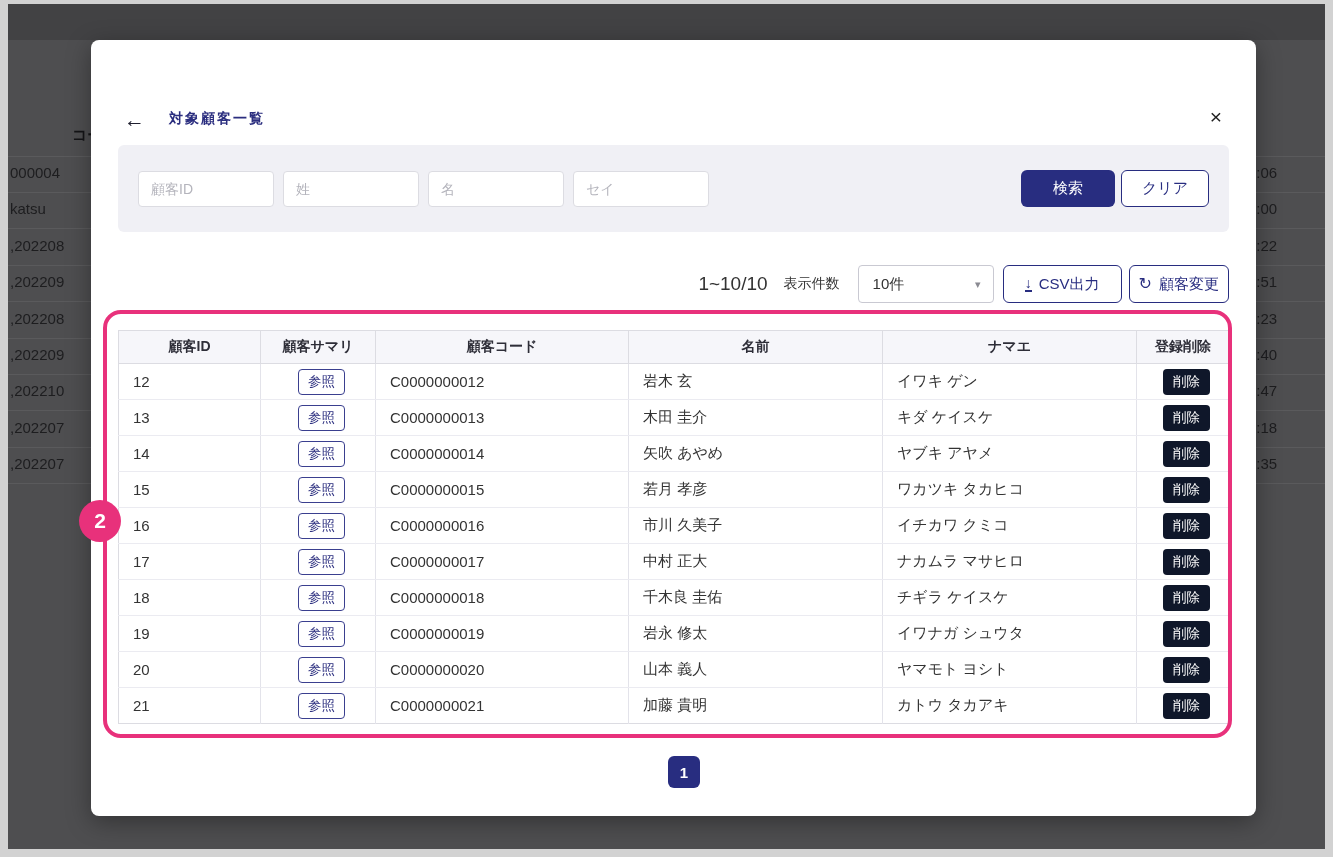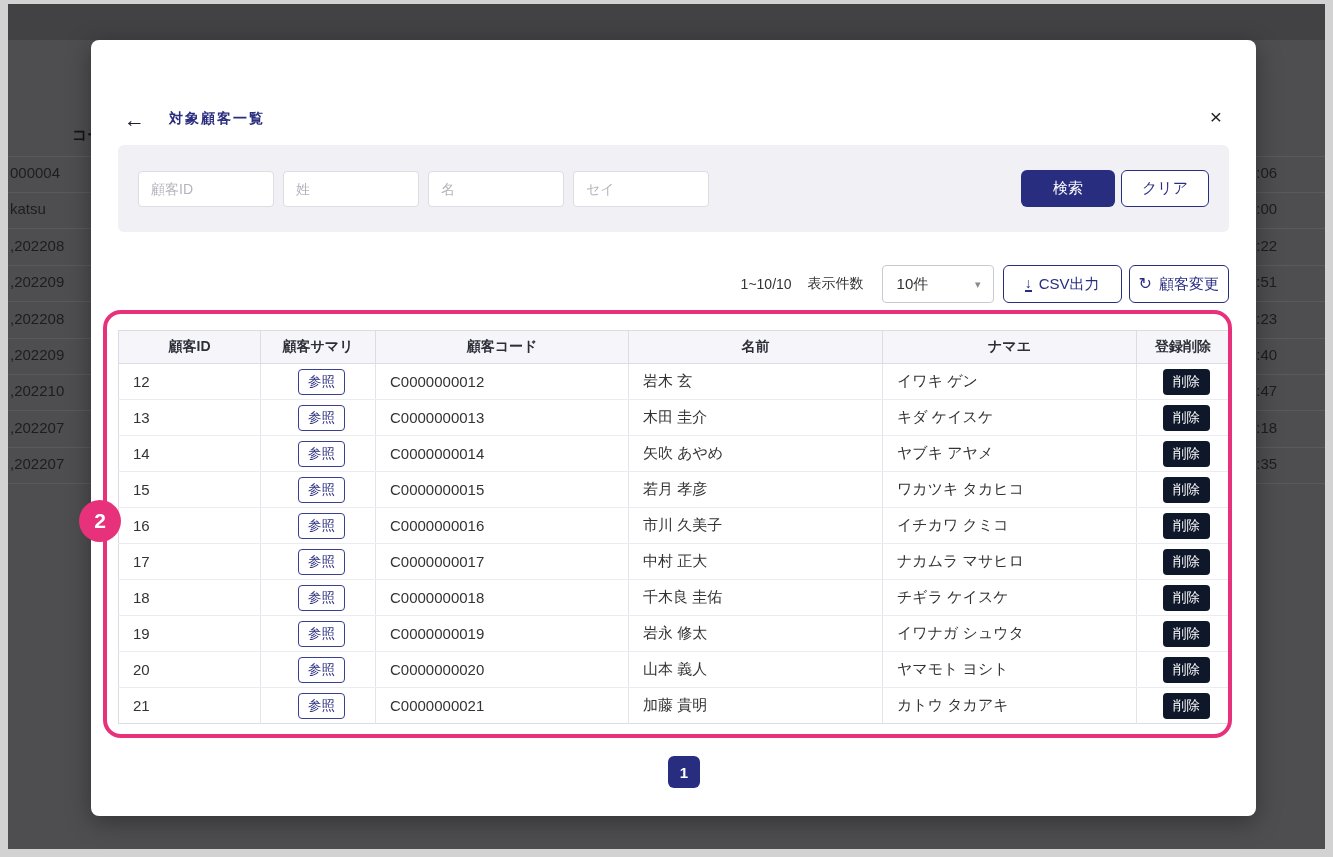--- a/index.html
+++ b/index.html
@@ -53,24 +53,24 @@
   .btn-clear {
     margin-left:6px; width:88px; height:37px; background:#fff; color:#282d80;
     border:1px solid #282d80; border-radius:6px; font-size:15px; cursor:pointer;
     font-family:inherit;
   }
   
   .toolbar {
     position:absolute; top:225px; right:27px; height:38px;
     display:flex; align-items:center;
   }
-  .range-text { font-size:14px; color:#333;text-align:center; }
+  .range-text { font-size:19px; color:#333;text-align:center; }
   .count-label { font-size:14px; color:#333; margin-left:16px; }
   .page-size-select {
-    margin-left:18px; width:112px; height:38px; background:#fff;
+    margin-left:18px; width:136px; height:38px; background:#fff;
     border:1px solid #c9c9d2; border-radius:4px;
     display:flex; align-items:center; padding:0 12px 0 14px;
     font-size:15px; color:#333; cursor:pointer;gap:20px;
   }
   .page-size-select .caret { margin-left:auto; color:#8a8a92; font-size:11px; }
   .btn-outline {
     height:38px; background:#fff; color:#282d80;
     border:1.5px solid #282d80; border-radius:6px; font-size:15px; cursor:pointer;
     display:flex; align-items:center; gap:7px; padding:0 13px;
     font-family:inherit;

